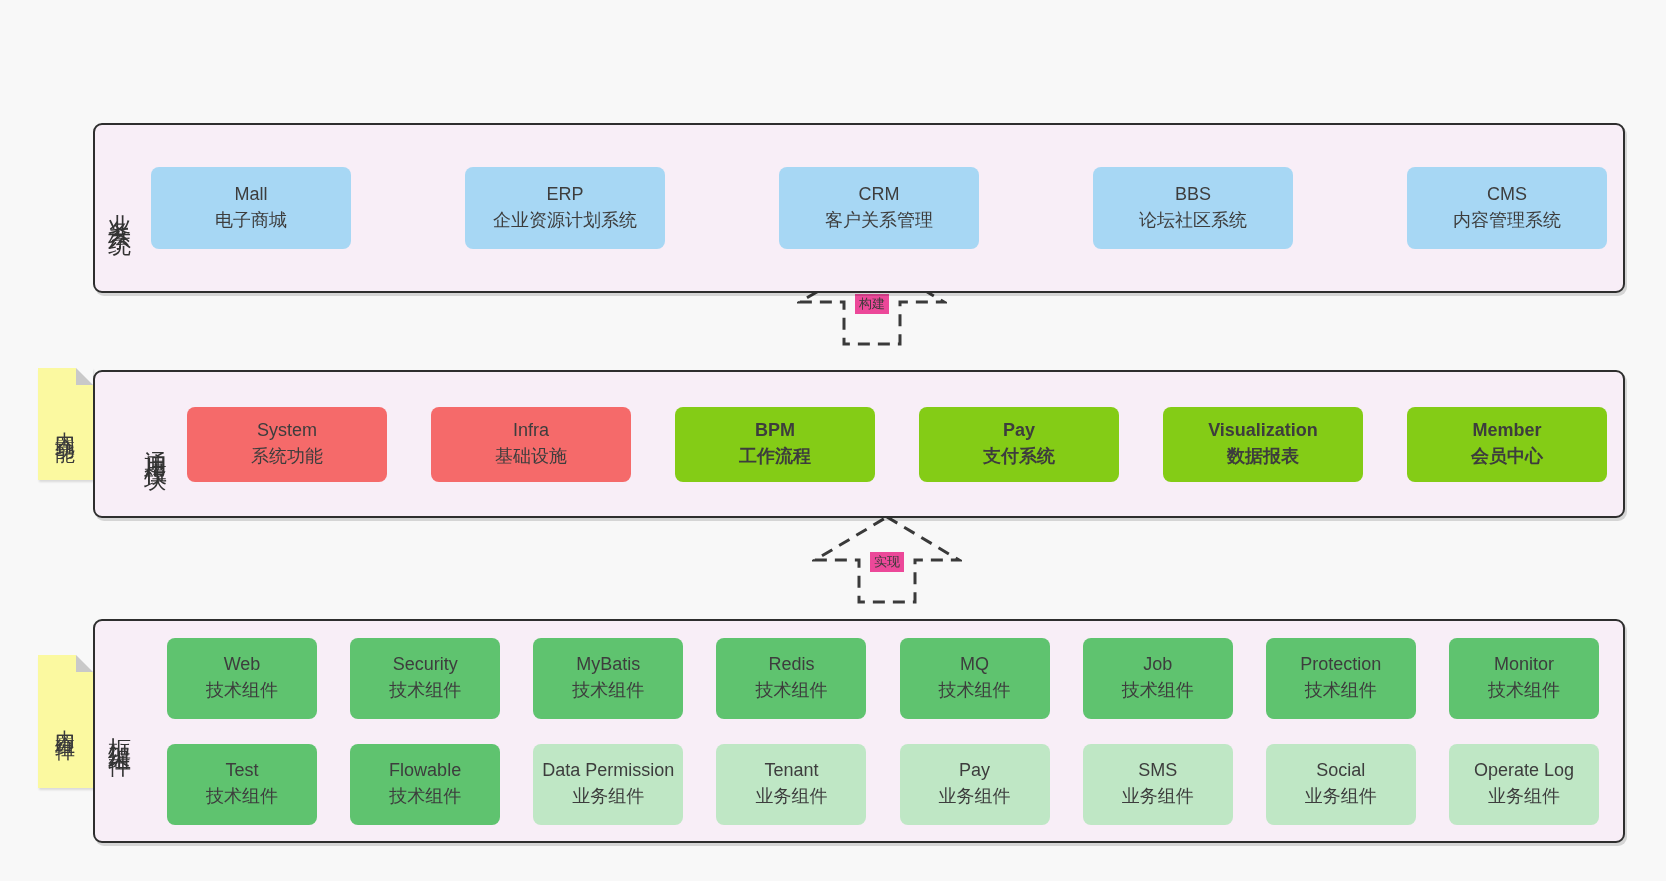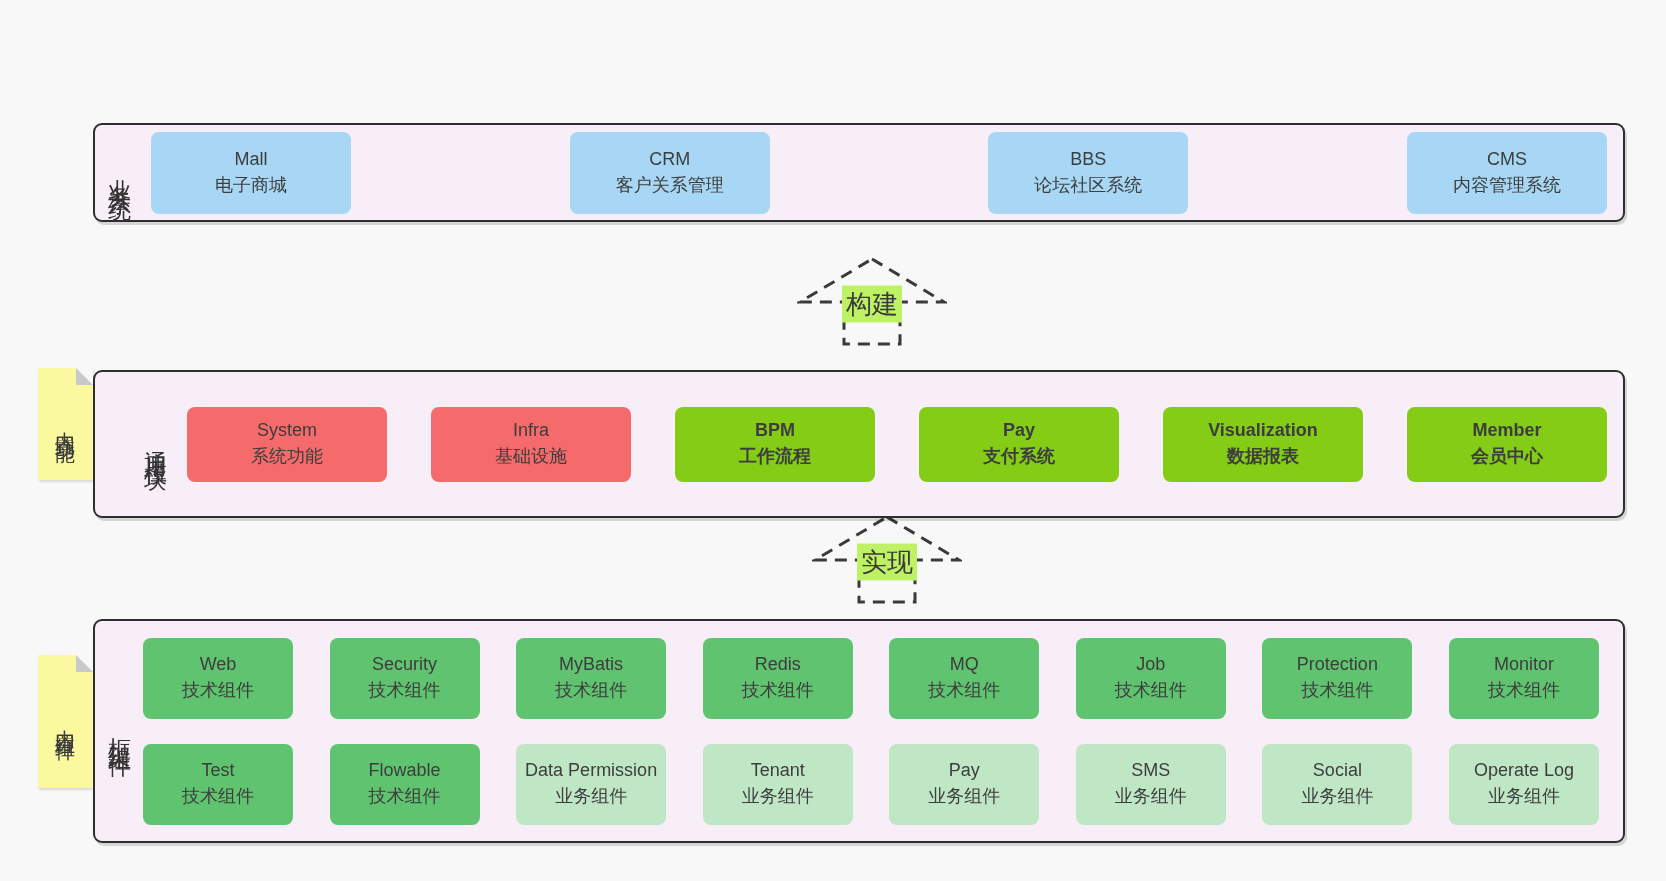--- a/index.html
+++ b/index.html
@@ -7,21 +7,21 @@
   body { font-family:"Liberation Sans", sans-serif; background:#f8f8f8; }
   #stage { position:relative; width:1666px; height:881px; background:#f8f8f8; overflow:hidden; }
 
   
   .band {
     position:absolute; left:93px; width:1532px; box-sizing:border-box;
     background:#f8eef7; border:2px solid #2e2e2e; border-radius:9px;
     box-shadow:2px 3px 0 rgba(0,0,0,0.14);
     display:flex; align-items:center; z-index:2;
   }
-  #band-business   { top:123px; height:99px; }
+  #band-business   { top:123px; height:170px; }
   #band-modules    { top:370px; height:148px;padding-left:36px; }
   #band-components { top:619px; height:224px; }
 
   .band-label {
     writing-mode:vertical-rl; text-orientation:upright;
     font-size:23px; color:#333; letter-spacing:6px; line-height:1;
     margin-left:13px; flex:0 0 auto; white-space:nowrap;
   }
 
   .band-boxes {
@@ -32,21 +32,21 @@
   .row  { display:flex; justify-content:space-between; }
 
   
   .box {
     box-sizing:border-box; border-radius:8px; padding:4px 8px;
     display:flex; flex-direction:column; justify-content:center; align-items:center;
     text-align:center; color:#3d3d3d; font-size:18px; line-height:1.42;
   }
   .w200 { width:200px; height:82px; }
   .w200m{ width:200px; height:75px; }
-  .w150 { width:150px; height:81px; }
+  .w150 { width:150px; height:81px;margin-left:24px; }
   .blue       { background:#a7d7f4; }
   .red        { background:#f56a6a; }
   .pink       { background:#84cc16;font-weight:bold; }
   .green      { background:#5fc36f; }
   .greenlight { background:#bfe7c5; }
 
   
   .sticky {
     position:absolute; left:38px; width:55px; background:#fbf9a0; z-index:1;
     display:flex; align-items:center; justify-content:center;
@@ -64,41 +64,45 @@
     font-size:20px; color:#3a3a3a; letter-spacing:4px; line-height:1; white-space:nowrap;
   }
 
   
   .arrow { position:absolute; width:150px; height:92px; z-index:1; }
   #arrow-build     { left:797px; top:256px; }
   #arrow-implement { left:812px; top:514px; }
   .arrow svg { display:block; width:100%; height:100%; }
   .arrow-label {
     position:absolute; left:50%; top:48px; transform:translate(-50%,-50%);
-    background:#bef264; padding:1px 4px; font-size:26px; color:#3a3a3a; white-space:nowrap;
+    background:#ec4899; padding:1px 4px; font-size:13px; color:#3a3a3a; white-space:nowrap;
   }
 </style>
 </head>
 <body>
 
 <div id="stage">
 
   <div class="sticky" id="sticky-features">
     <span class="sticky-text">内置功能</span>
   </div>
   <div class="sticky" id="sticky-components">
     <span class="sticky-text">内置组件</span>
   </div>
 
   <div class="band" id="band-business">
     <div class="band-label">业务系统</div>
     <div class="band-boxes">
       <div class="box w200 blue">
         <div>Mall</div>
         <div>电子商城</div>
+      </div>
+      <div class="box w200 blue">
+        <div>ERP</div>
+        <div>企业资源计划系统</div>
       </div>
       <div class="box w200 blue">
         <div>CRM</div>
         <div>客户关系管理</div>
       </div>
       <div class="box w200 blue">
         <div>BBS</div>
         <div>论坛社区系统</div>
       </div>
       <div class="box w200 blue">

